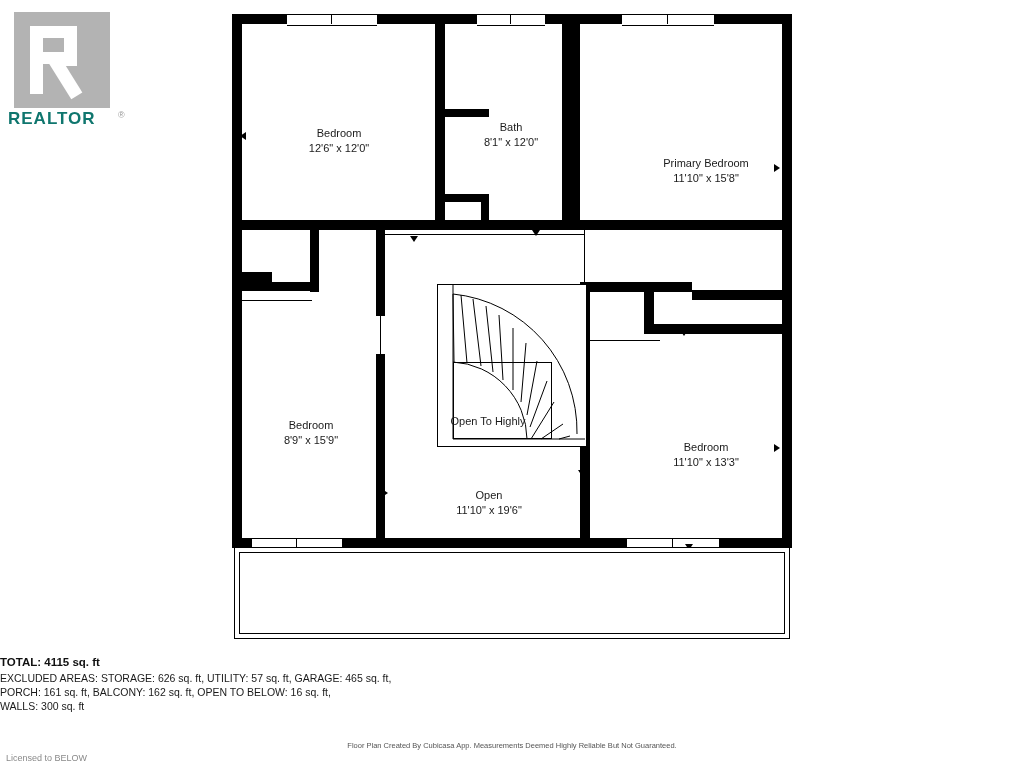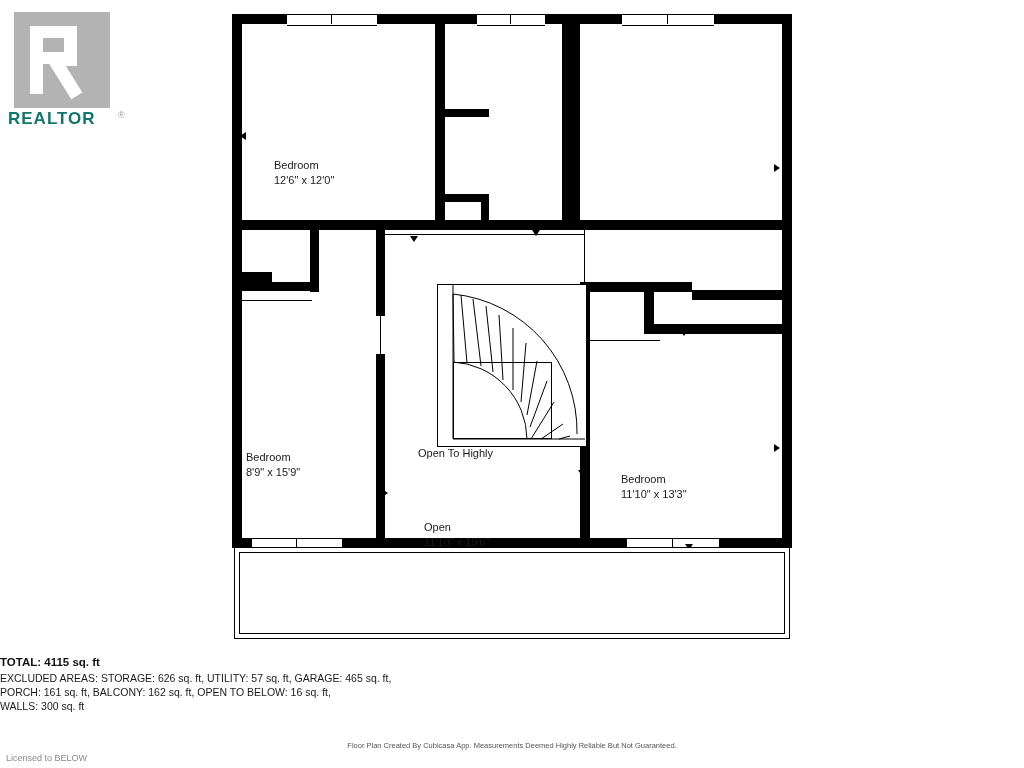--- a/index.html
+++ b/index.html
@@ -91,26 +91,25 @@
     border-top: 1px solid #000;
     border-bottom: 1px solid #000;
   }
   .winline {
     position: absolute;
     background: #000000;
   }
 
   .room-label {
     position: absolute;
-    text-align: left;
+    text-align: center;
     font-size: 11px;
     line-height: 15px;
     color: #1a1a1a;
     white-space: nowrap;
-    margin-top: 32px;
   }
   .room-label .name { display: block; }
   .room-label .dims { display: block; }
 
   .arrow {
     position: absolute;
     width: 0;
     height: 0;
   }
   .arrow-l { border-top: 4px solid transparent; border-bottom: 4px solid transparent; border-right: 6px solid #000; }
@@ -309,21 +308,29 @@
       <line x1="126" y1="140" x2="104" y2="155" stroke="#000" stroke-width="1"></line>
       <line x1="133" y1="152" x2="122" y2="155" stroke="#000" stroke-width="1"></line>
     </svg>
   </div>
 
   <div class="room-label" style="left:42px; top:112px; width:130px;">
     <span class="name">Bedroom</span>
     <span class="dims">12'6" x 12'0"</span>
   </div>
 
-
+  <div class="room-label" style="left:224px; top:106px; width:110px;">
+    <span class="name">Bath</span>
+    <span class="dims">8'1" x 12'0"</span>
+  </div>
+
+  <div class="room-label" style="left:389px; top:142px; width:170px;">
+    <span class="name">Primary Bedroom</span>
+    <span class="dims">11'10" x 15'8"</span>
+  </div>
 
   <div class="room-label" style="left:14px; top:404px; width:130px;">
     <span class="name">Bedroom</span>
     <span class="dims">8'9" x 15'9"</span>
   </div>
 
   <div class="room-label" style="left:186px; top:400px; width:140px;">
     <span class="name">Open To Highly</span>
   </div>
 

